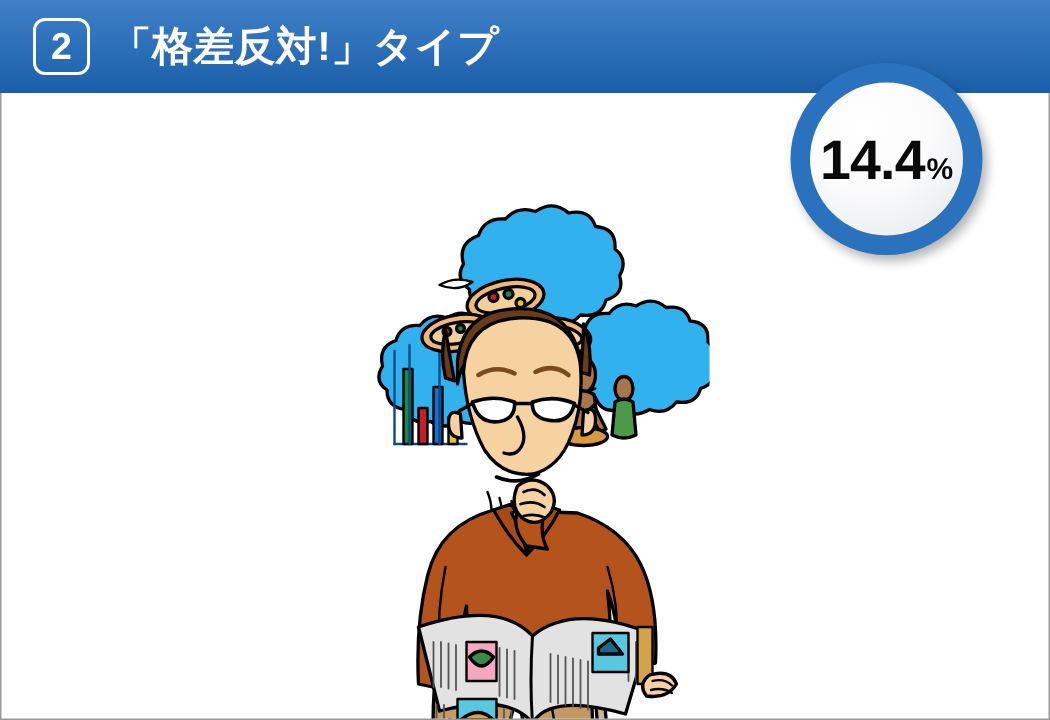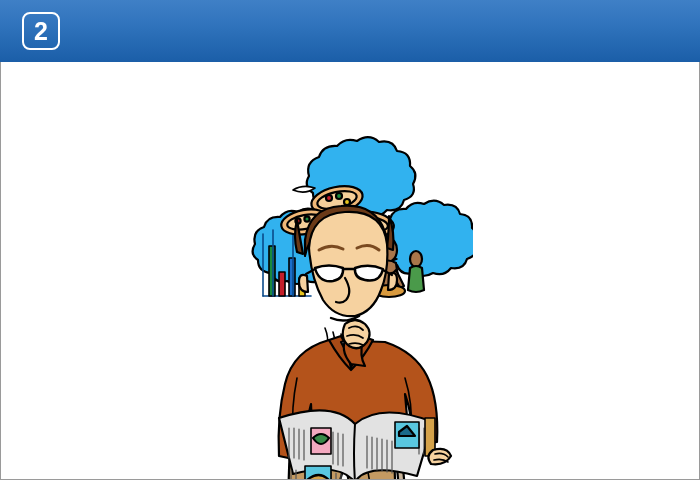--- a/index.html
+++ b/index.html
@@ -137,20 +137,21 @@
 </head>
 <body>
 
 <div class="slide">
 
   <div class="header">
     <div class="header-inner">
       <div class="num-box">
         <span>2</span>
       </div>
+      <div class="header-title">「格差反対!」タイプ</div>
     </div>
   </div>
 
   <div class="content">
 
     <div class="illustration">
       <svg viewBox="0 0 240 400" width="240" height="400" xmlns="http://www.w3.org/2000/svg">
         <g stroke="#000" stroke-width="2.2" stroke-linejoin="round" stroke-linecap="round">
 
           <g>
@@ -324,14 +325,22 @@
             <path fill="none" stroke="#000" stroke-width="1.8" d="M130 392 q16-4 28 4"></path>
             <path fill="none" stroke="#a8481c" stroke-width="2" d="M126 388 q-4-5 -10-2"></path>
           </g>
 
         </g>
       </svg>
     </div>
 
   </div>
 
+  <div class="badge">
+    <div class="badge-inner">
+      <div class="badge-text">
+        <span class="badge-value">14.4</span>
+        <span class="badge-unit">%</span>
+      </div>
+    </div>
+  </div>
 
 </div>
 
 </body></html>

